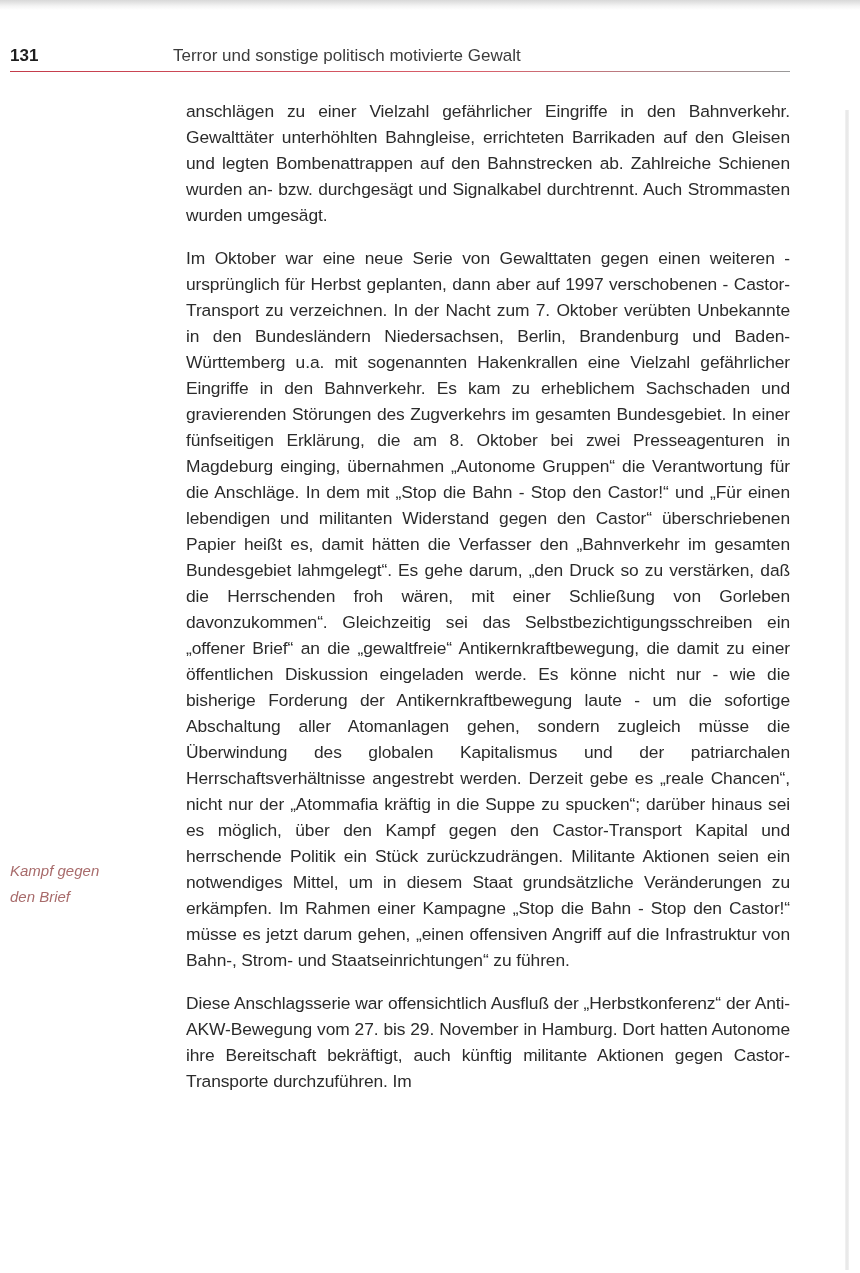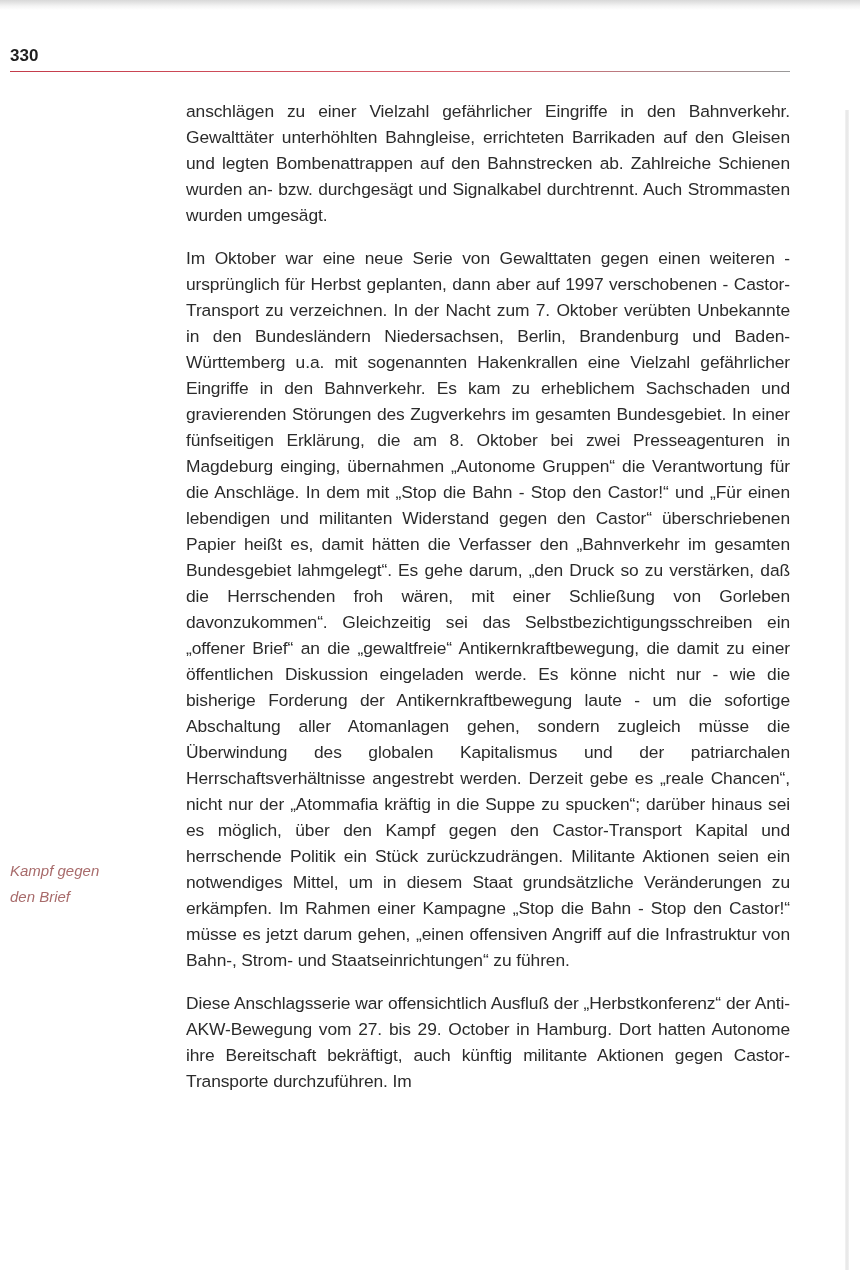--- a/index.html
+++ b/index.html
@@ -40,26 +40,27 @@
     font-style: italic; font-size: 15px; line-height: 26px; color: #a86b6b;
   }
 </style>
 </head>
 <body>
 
 <div class="top-shadow"></div>
 <div class="right-edge"></div>
 
 <div class="header">
-  <span class="page-number">330</span>
+  <span class="page-number">131</span>
+  <span class="running-head">Terror und sonstige politisch motivierte Gewalt</span>
   <div class="header-rule"></div>
 </div>
 
 <div class="margin-note">
   <div>Kampf gegen</div>
   <div>den Brief</div>
 </div>
 
 <div class="main">
   <p class="para">anschlägen zu einer Vielzahl gefährlicher Eingriffe in den Bahnverkehr. Gewalttäter unterhöhlten Bahngleise, errichteten Barrikaden auf den Gleisen und legten Bombenattrappen auf den Bahnstrecken ab. Zahlreiche Schienen wurden an- bzw. durchgesägt und Signalkabel durchtrennt. Auch Strommasten wurden umgesägt.</p>
   <p class="para">Im Oktober war eine neue Serie von Gewalttaten gegen einen weiteren - ursprünglich für Herbst geplanten, dann aber auf 1997 verschobenen - Castor-Transport zu verzeichnen. In der Nacht zum 7. Oktober verübten Unbekannte in den Bundesländern Niedersachsen, Berlin, Brandenburg und Baden-Württemberg u.a. mit sogenannten Hakenkrallen eine Vielzahl gefährlicher Eingriffe in den Bahnverkehr. Es kam zu erheblichem Sachschaden und gravierenden Störungen des Zugverkehrs im gesamten Bundesgebiet. In einer fünfseitigen Erklärung, die am 8. Oktober bei zwei Presseagenturen in Magdeburg einging, übernahmen „Autonome Gruppen“ die Verantwortung für die Anschläge. In dem mit „Stop die Bahn - Stop den Castor!“ und „Für einen lebendigen und militanten Widerstand gegen den Castor“ überschriebenen Papier heißt es, damit hätten die Verfasser den „Bahnverkehr im gesamten Bundesgebiet lahmgelegt“. Es gehe darum, „den Druck so zu verstärken, daß die Herrschenden froh wären, mit einer Schließung von Gorleben davonzukommen“. Gleichzeitig sei das Selbstbezichtigungsschreiben ein „offener Brief“ an die „gewaltfreie“ Antikernkraftbewegung, die damit zu einer öffentlichen Diskussion eingeladen werde. Es könne nicht nur - wie die bisherige Forderung der Antikernkraftbewegung laute - um die sofortige Abschaltung aller Atomanlagen gehen, sondern zugleich müsse die Überwindung des globalen Kapitalismus und der patriarchalen Herrschaftsverhältnisse angestrebt werden. Derzeit gebe es „reale Chancen“, nicht nur der „Atommafia kräftig in die Suppe zu spucken“; darüber hinaus sei es möglich, über den Kampf gegen den Castor-Transport Kapital und herrschende Politik ein Stück zurückzudrängen. Militante Aktionen seien ein notwendiges Mittel, um in diesem Staat grundsätzliche Veränderungen zu erkämpfen. Im Rahmen einer Kampagne „Stop die Bahn - Stop den Castor!“ müsse es jetzt darum gehen, „einen offensiven Angriff auf die Infrastruktur von Bahn-, Strom- und Staatseinrichtungen“ zu führen.</p>
-  <p class="para">Diese Anschlagsserie war offensichtlich Ausfluß der „Herbstkonferenz“ der Anti-AKW-Bewegung vom 27. bis 29. October in Hamburg. Dort hatten Autonome ihre Bereitschaft bekräftigt, auch künftig militante Aktionen gegen Castor-Transporte durchzuführen. Im</p>
+  <p class="para">Diese Anschlagsserie war offensichtlich Ausfluß der „Herbstkonferenz“ der Anti-AKW-Bewegung vom 27. bis 29. November in Hamburg. Dort hatten Autonome ihre Bereitschaft bekräftigt, auch künftig militante Aktionen gegen Castor-Transporte durchzuführen. Im</p>
 </div>
 
 </body></html>

